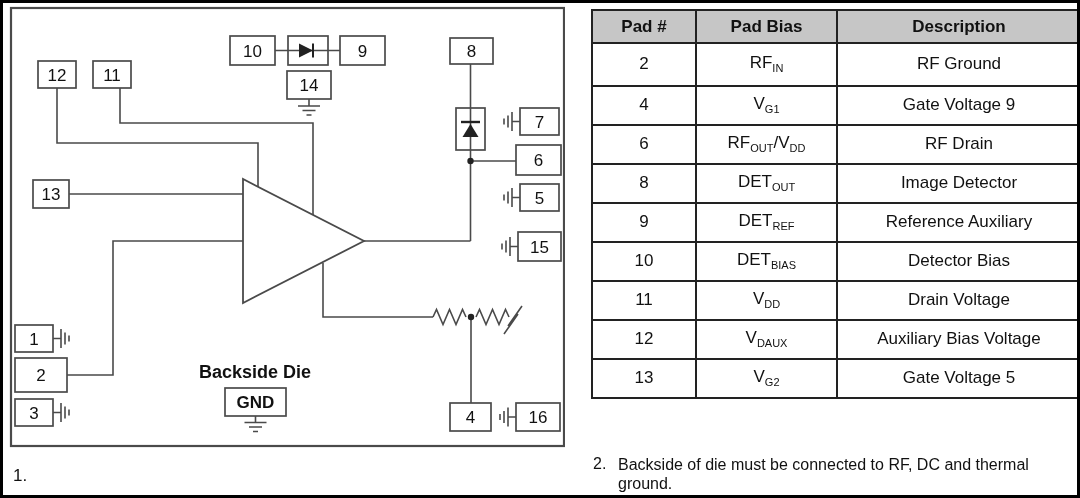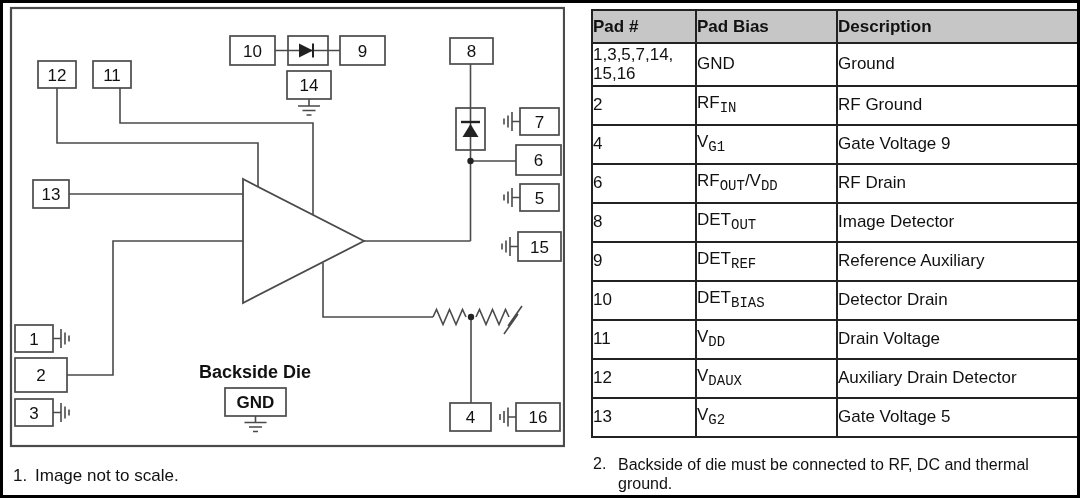--- a/index.html
+++ b/index.html
@@ -17,27 +17,27 @@
 
   .fn1 {
     position:absolute; left:10px; top:463px; font-size:17px;
     display:flex; color:#111;
   }
   .fn1 .num { width:22px; }
 
   .table-panel { position:absolute; left:588px; top:6px; }
   table { border-collapse:collapse; table-layout:fixed; width:489px; }
   th, td {
-    border:2px solid #222; text-align:left; vertical-align:middle;
+    border:2px solid #222; text-align:center; vertical-align:middle;
     padding:0; color:#111;
   }
   th { background:#c6c6c6; font-size:17px; font-weight:bold; height:31px; }
   td { font-size:17px; height:37px; line-height:1.1; }
   tbody tr:first-child td { height:41px; }
-  td sub, th sub { font-size:14px;font-family:Liberation Mono, monospace; }
+  td sub, th sub { font-size:11px; }
 
   .fn2 {
     position:absolute; left:590px; top:452px; font-size:16px;
     display:flex; color:#111;
   }
   .fn2 .num { width:25px; }
   .fn2 .txt { width:424px; line-height:19px; }
 </style>
 </head>
 <body>
@@ -136,44 +136,38 @@
       <text x="31" y="415.5">3</text>
       <text x="467.5" y="420">4</text>
       <text x="535" y="420">16</text>
       <text x="252.5" y="405" class="bold">GND</text>
       <text x="252" y="375" class="big">Backside Die</text>
     </g>
   </svg>
 
   <div class="fn1">
     <span class="num">1.</span>
-    <span class="txt">Image not to scale.</span>
   </div>
 
   <div class="table-panel">
     <table id="pad-table">
       <colgroup>
         <col style="width:104px">
           <col style="width:141px">
           <col style="width:244px">
       </colgroup>
       <thead>
           <tr>
             <th>Pad #</th>
             <th>Pad Bias</th>
             <th>Description</th>
           </tr>
         </thead>
       <tbody>
           <tr>
-            <td>1,3,5,7,14,<br>15,16</td>
-            <td>GND</td>
-            <td>Ground</td>
-          </tr>
-          <tr>
             <td>2</td>
             <td>RF<sub>IN</sub></td>
             <td>RF Ground</td>
           </tr>
           <tr>
             <td>4</td>
             <td>V<sub>G1</sub></td>
             <td>Gate Voltage 9</td>
           </tr>
           <tr>
@@ -187,31 +181,31 @@
             <td>Image Detector</td>
           </tr>
           <tr>
             <td>9</td>
             <td>DET<sub>REF</sub></td>
             <td>Reference Auxiliary</td>
           </tr>
           <tr>
             <td>10</td>
             <td>DET<sub>BIAS</sub></td>
-            <td>Detector Drain</td>
+            <td>Detector Bias</td>
           </tr>
           <tr>
             <td>11</td>
             <td>V<sub>DD</sub></td>
             <td>Drain Voltage</td>
           </tr>
           <tr>
             <td>12</td>
             <td>V<sub>DAUX</sub></td>
-            <td>Auxiliary Drain Detector</td>
+            <td>Auxiliary Bias Voltage</td>
           </tr>
           <tr>
             <td>13</td>
             <td>V<sub>G2</sub></td>
             <td>Gate Voltage 5</td>
           </tr>
         </tbody>
     </table>
   </div>
 

